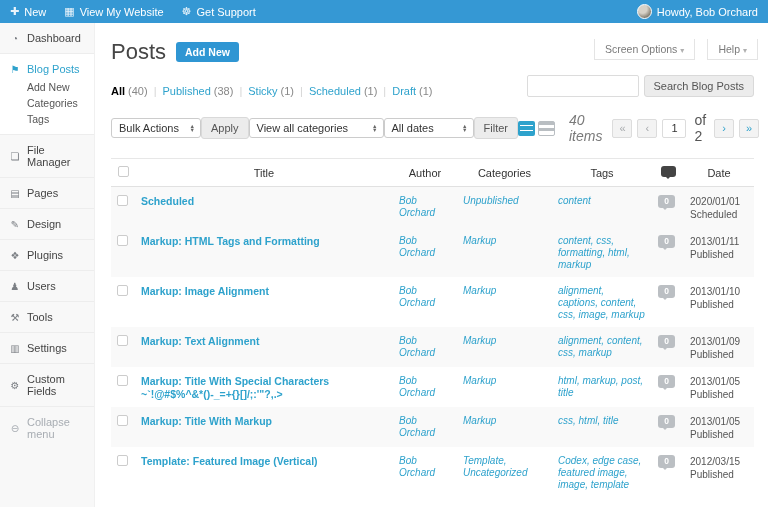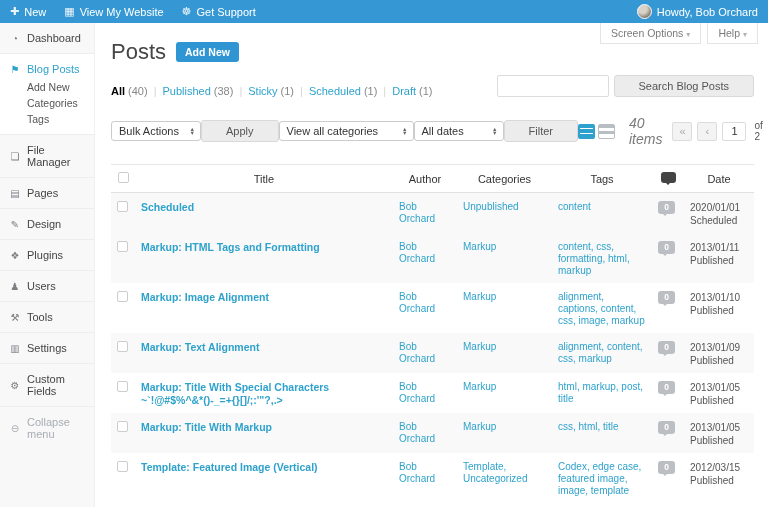--- a/index.html
+++ b/index.html
@@ -36,42 +36,42 @@
   .sb-sub-item { font-size:10.5px; color:#555; }
   .glyph[data-icon="comments-icon"], .glyph[data-icon="comment-bubble-icon"] { position:relative; height:9px; }
   .glyph[data-icon="comments-icon"]::before { content:""; position:absolute; left:1px; top:0;
     width:10px; height:8px; background:#7b7f84; border-radius:2px; }
   .glyph[data-icon="comments-icon"]::after { content:""; position:absolute; left:3px; top:7px;
     border:2px solid transparent; border-top-color:#7b7f84; border-left-color:#7b7f84; }
 
   
   .main { flex:1; min-width:0; position:relative; padding:0 14px 0 16px; }
 
-  .screen-tabs { position:absolute; top:0; right:10px; display:flex; gap:6px; z-index:5; }
+  .screen-tabs { position:absolute; top:16px; right:10px; display:flex; gap:12px; z-index:5; }
   .screen-tab { background:#fff; border:1px solid #e4e4e4; border-top:none; color:#7a7a7a;
     font-size:10.5px; padding:4px 10px; cursor:pointer; }
   .screen-tab .caret { color:#b0b0b0; font-size:8px; margin-left:3px; }
 
   .title-row { display:flex; align-items:center; margin:16px 0 10px; }
   .page-title { font-size:22px; font-weight:400; color:#464646; }
   .btn-primary { background:#2f96d3; color:#fff; font-size:10.5px; font-weight:bold;
     border:none; border-radius:3px; padding:4px 9px; margin-left:10px; cursor:pointer; }
 
   .row-a { display:flex; justify-content:space-between; align-items:flex-end; margin-bottom:7px; }
   .views { list-style:none; display:flex; align-items:center; font-size:11px; }
   .views li { display:flex; align-items:center; }
   .views li + li::before { content:"|"; color:#d5d5d5; margin:0 6px; }
   .views a { color:#2ea2cc; }
   .views .current a { color:#000; font-weight:bold; }
   .views .count { color:#888; margin-left:3px; }
 
   .searchbox { display:flex; align-items:center; gap:5px; }
   .search-input { width:112px; height:22px; border:1px solid #dcdcdc; border-radius:2px; padding:0 4px; font-size:11px; }
   .btn-secondary { background:#ececec; border:1px solid #d9d9d9; border-radius:3px;
-    color:#555; font-size:11px; padding:4px 24px; cursor:pointer; }
+    color:#555; font-size:11px; padding:4px 9px; cursor:pointer; }
 
   .row-b { display:flex; justify-content:space-between; align-items:center; margin-bottom:6px; }
   .toolbar { display:flex; align-items:center; }
   .select { display:inline-flex; align-items:center; justify-content:space-between; gap:10px;
     background:#fff; border:1px solid #ccc; border-radius:3px; padding:3px 5px 3px 7px;
     font-size:11px; color:#333; cursor:pointer; min-width:90px; }
   .select .arrows { display:flex; flex-direction:column; line-height:4.5px; font-size:5.5px; color:#666; }
 
   .pager { display:flex; align-items:center; gap:5px; }
   .viewswitch { display:flex; gap:3px; margin-right:4px; }
@@ -79,35 +79,35 @@
   .vs-list { background:repeating-linear-gradient(#2ea2cc 0 2px, #fff 2px 3px, #2ea2cc 3px 5px);
     background-color:#2ea2cc; border:2px solid #2ea2cc; }
   .vs-excerpt { border:1px solid #b9bec2; background:linear-gradient(#b9bec2 0 3px, #fff 3px 6px, #b9bec2 6px 9px, #fff 9px 100%); }
   .pager-count { font-size:14px; font-style:italic; color:#7a7a7a; margin:0 5px; }
   .page-btn { min-width:20px; height:19px; display:flex; align-items:center; justify-content:center;
     background:#f3f3f3; border:1px solid #dcdcdc; border-radius:2px; font-size:11px; cursor:default; }
   .page-btn.disabled { color:#a7aaad; }
   .page-btn.enabled { color:#2ea2cc; cursor:pointer; }
   .page-cur { width:24px; height:19px; border:1px solid #dcdcdc; border-radius:2px;
     text-align:center; font-size:11px; color:#333; }
-  .page-of { font-size:10px; color:#555; margin:16px 3px; }
+  .page-of { font-size:14px; color:#555; margin:8px 3px; }
 
   
   table.list { width:100%; border-collapse:collapse; table-layout:fixed; }
   .list thead th { text-align:center; font-weight:400; font-size:11px; color:#333;
     padding:7px 6px; border-top:1px solid #e7e7e7; border-bottom:1px solid #e1e1e1; }
   .col-cb { width:24px; } .col-author { width:64px; } .col-cats { width:95px; }
   .col-tags { width:100px; } .col-comm { width:32px; } .col-date { width:70px; }
   .list td { vertical-align:top; padding:8px 6px 6px; font-size:10px; }
   .list tbody tr.striped { background:#f9f9f9; }
   .cb { width:11px; height:11px; border:1px solid #ccc; border-radius:2px; background:#fff;
     display:inline-block; cursor:pointer; }
   .row-title { font-size:10.5px; font-weight:bold; color:#2ea2cc; line-height:1.25; }
   .row-title .suffix { color:#444; }
-  .cell-link { color:#2ea2cc; line-height:1.2; }
+  .cell-link { color:#2ea2cc; line-height:1.2;font-style:italic; }
   .date-main, .date-status { color:#555; line-height:1.3; font-size:10px; }
 
   .bubble { position:relative; width:17px; height:13px; background:#bbbfc3; border-radius:3px;
     color:#fff; font-size:8.5px; font-weight:bold; text-align:center; line-height:13px; display:inline-block; }
   .bubble::after { content:""; position:absolute; left:4px; bottom:-5px;
     border:3px solid transparent; border-top-color:#bbbfc3; }
   .bubble.dark { background:#444; color:#444; width:15px; height:11px; }
   .bubble.dark::after { border-top-color:#444; }
 </style>
 </head>

